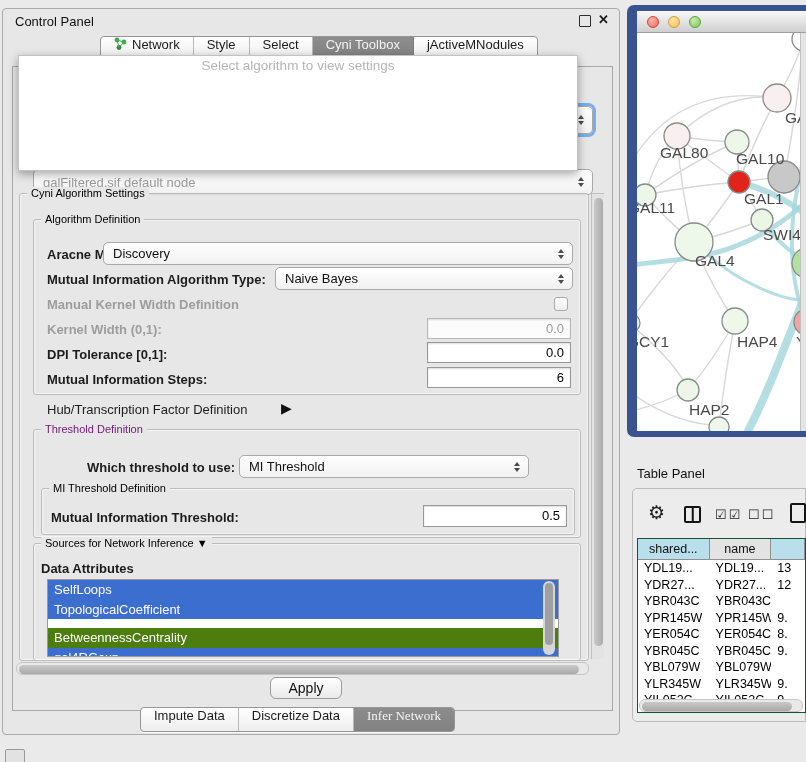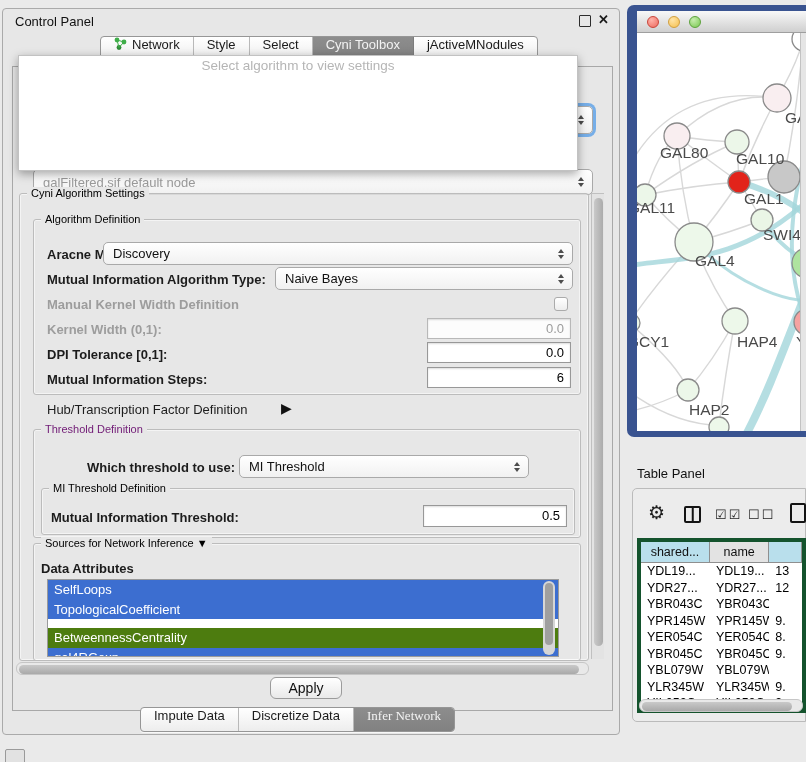--- a/index.html
+++ b/index.html
@@ -70,21 +70,21 @@
   svg text{font-family:"Liberation Sans",sans-serif;font-size:15.5px;fill:#4a4a4a}
   
   .tp-title{left:637px;top:466px;font-size:13px;color:#111}
   .tablewin{left:632px;top:488px;width:174px;height:234px;background:#ececec;border:1px solid #bbb;
             border-radius:5px 0 0 5px;box-sizing:border-box}
   .gear{font-size:19px;color:#1e1e1e;line-height:19px}
   .split{width:17px;height:17px;border:2.5px solid #141414;border-radius:2px;box-sizing:border-box;position:relative}
   .split:before{content:"";position:absolute;left:50%;top:0;bottom:0;width:2.5px;background:#141414;transform:translateX(-50%)}
   .cbtxt{font-size:13px;color:#222;letter-spacing:2px}
   .pageic{width:16px;height:20px;border:2.5px solid #141414;border-radius:2px;box-sizing:border-box}
-  .tbl{border:4px solid #14532d;background:#fff;box-sizing:border-box;overflow:hidden}
+  .tbl{border:1px solid #14532d;background:#fff;box-sizing:border-box;overflow:hidden}
   .th{display:flex;height:21px;border-bottom:1px solid #8f8f8f;box-sizing:border-box}
   .th>div{font-size:12.5px;color:#111;display:flex;align-items:center;justify-content:center;
           border-right:1px solid #8f8f8f;box-sizing:border-box;height:100%}
   .trow{display:flex;height:16.5px;align-items:center}
   .trow>div{font-size:12.5px;color:#000;padding-left:6px;box-sizing:border-box;white-space:nowrap;overflow:hidden}
   .mini-ic{left:5px;top:749px;width:18px;height:13px;border:1px solid #9a9a9a;background:#e2e2e2;border-radius:2px}
 </style>
 </head>
 <body>
 

